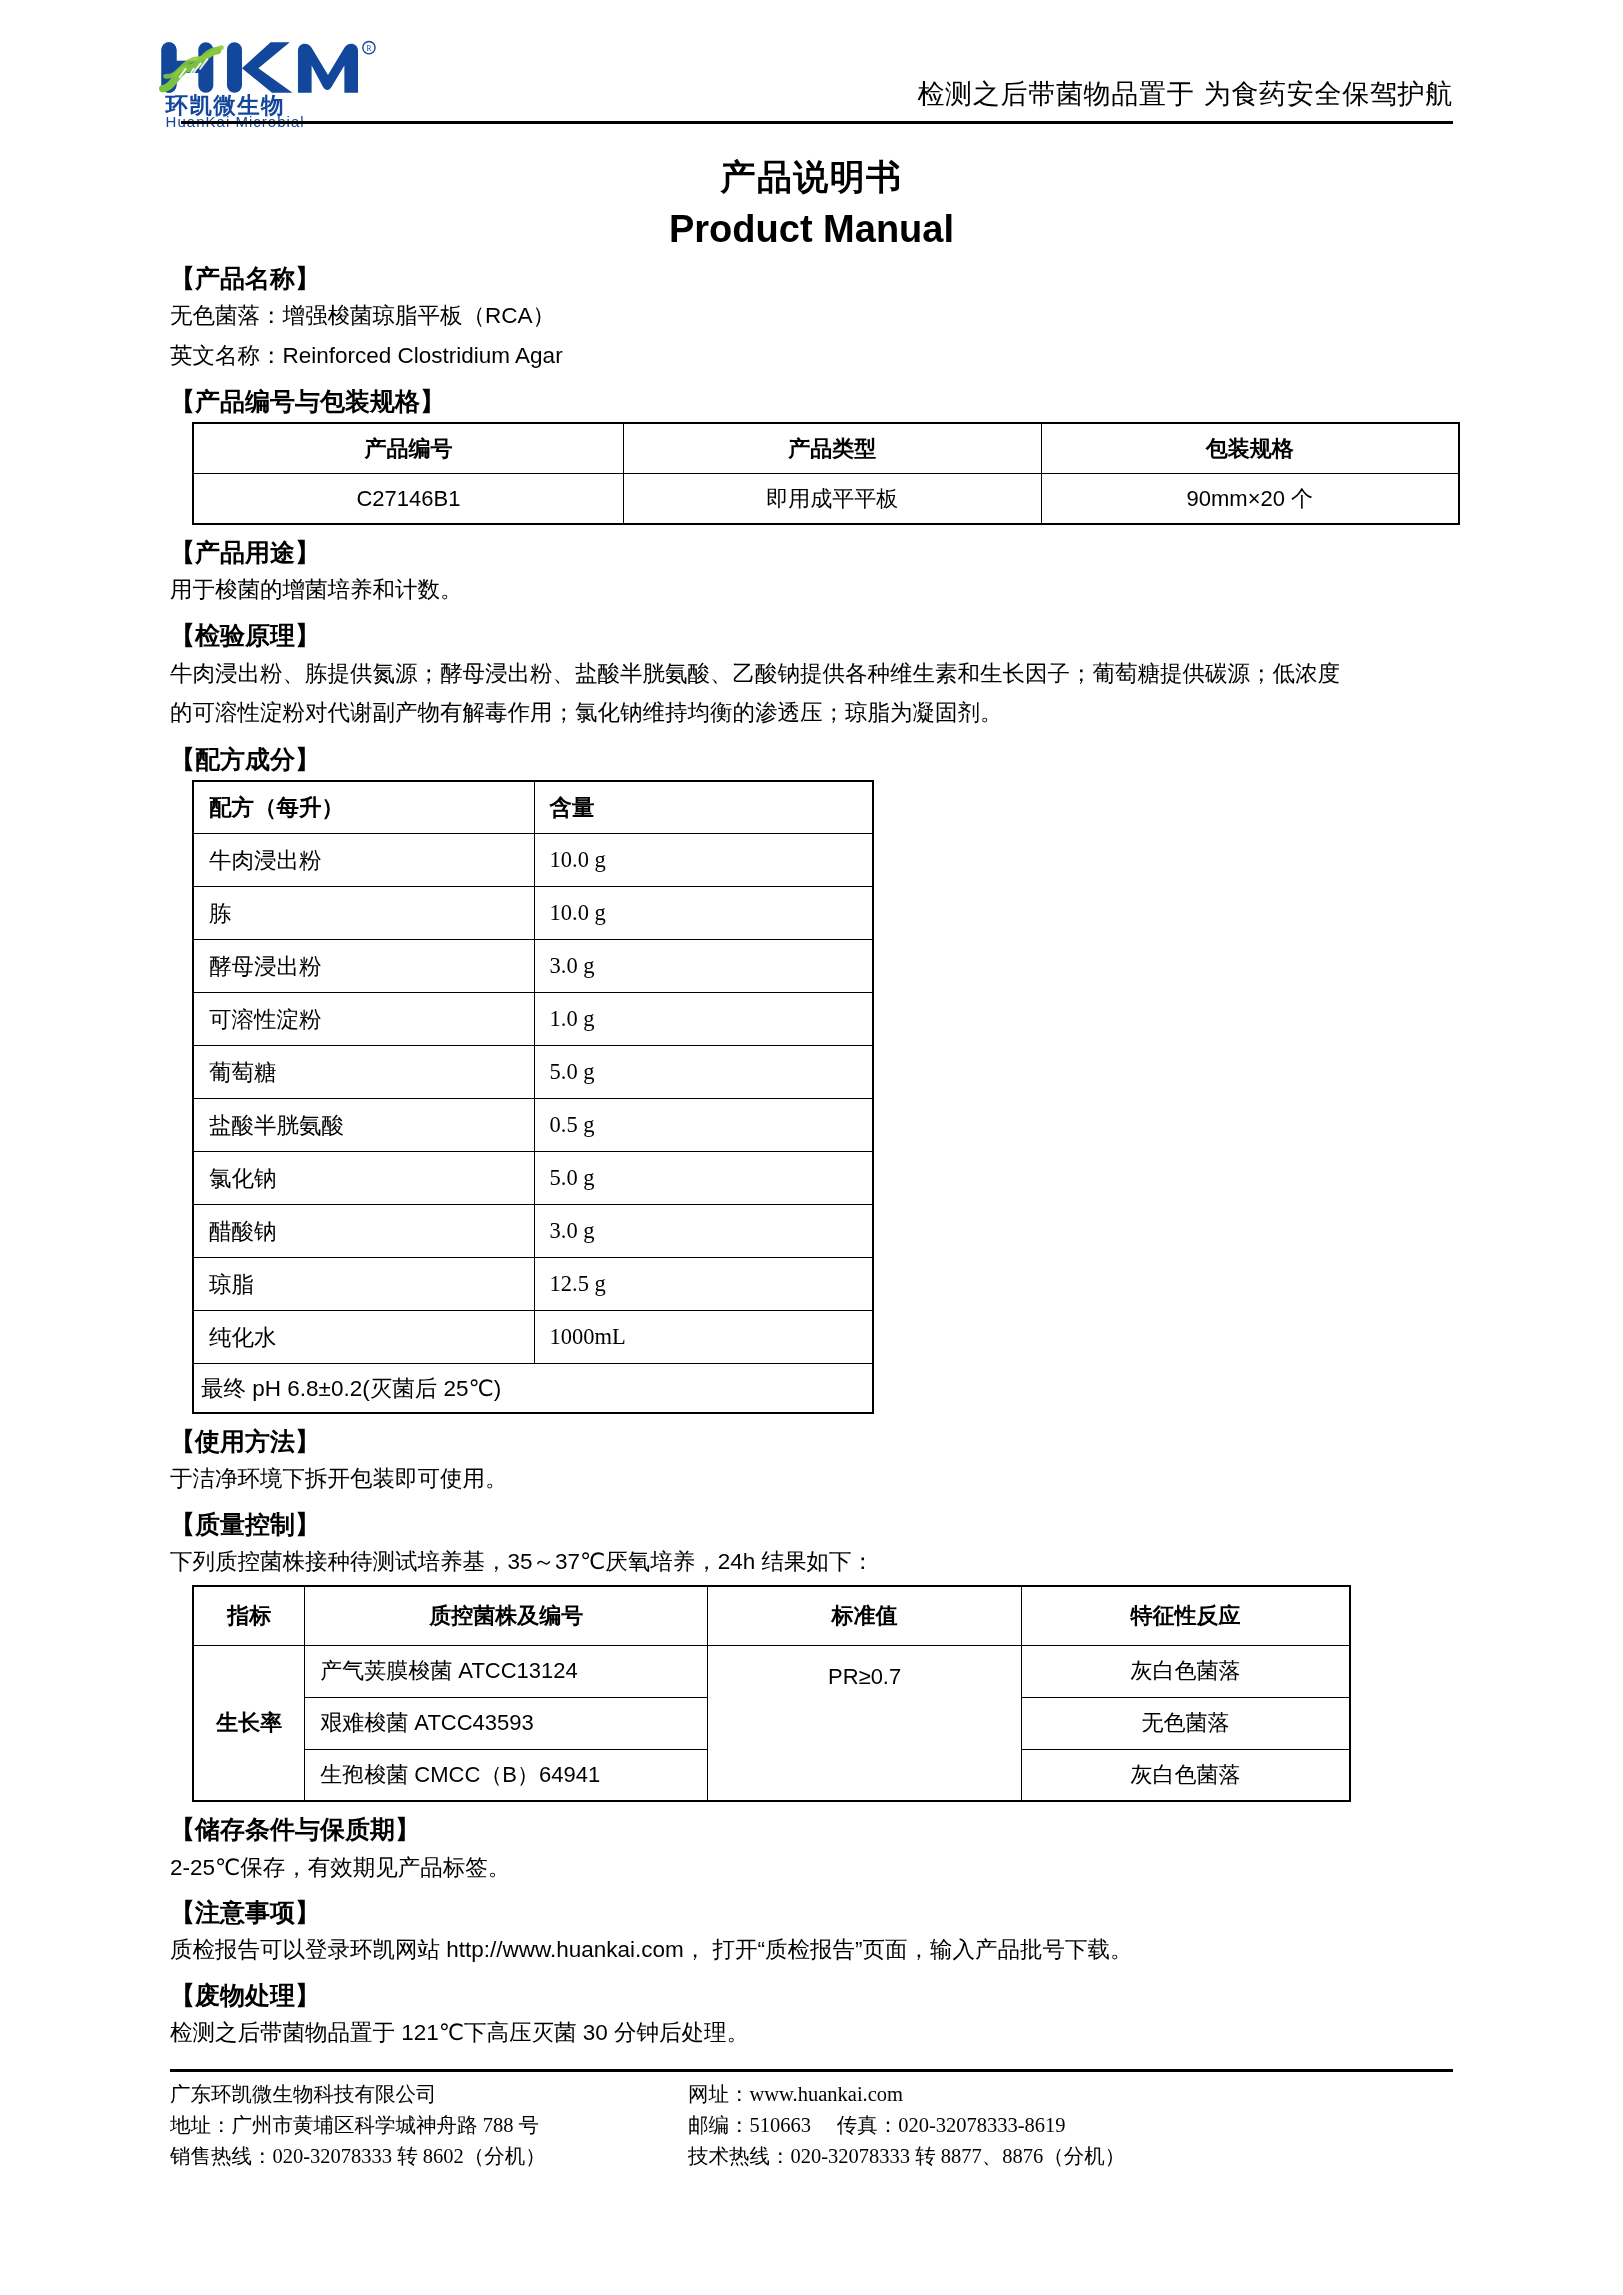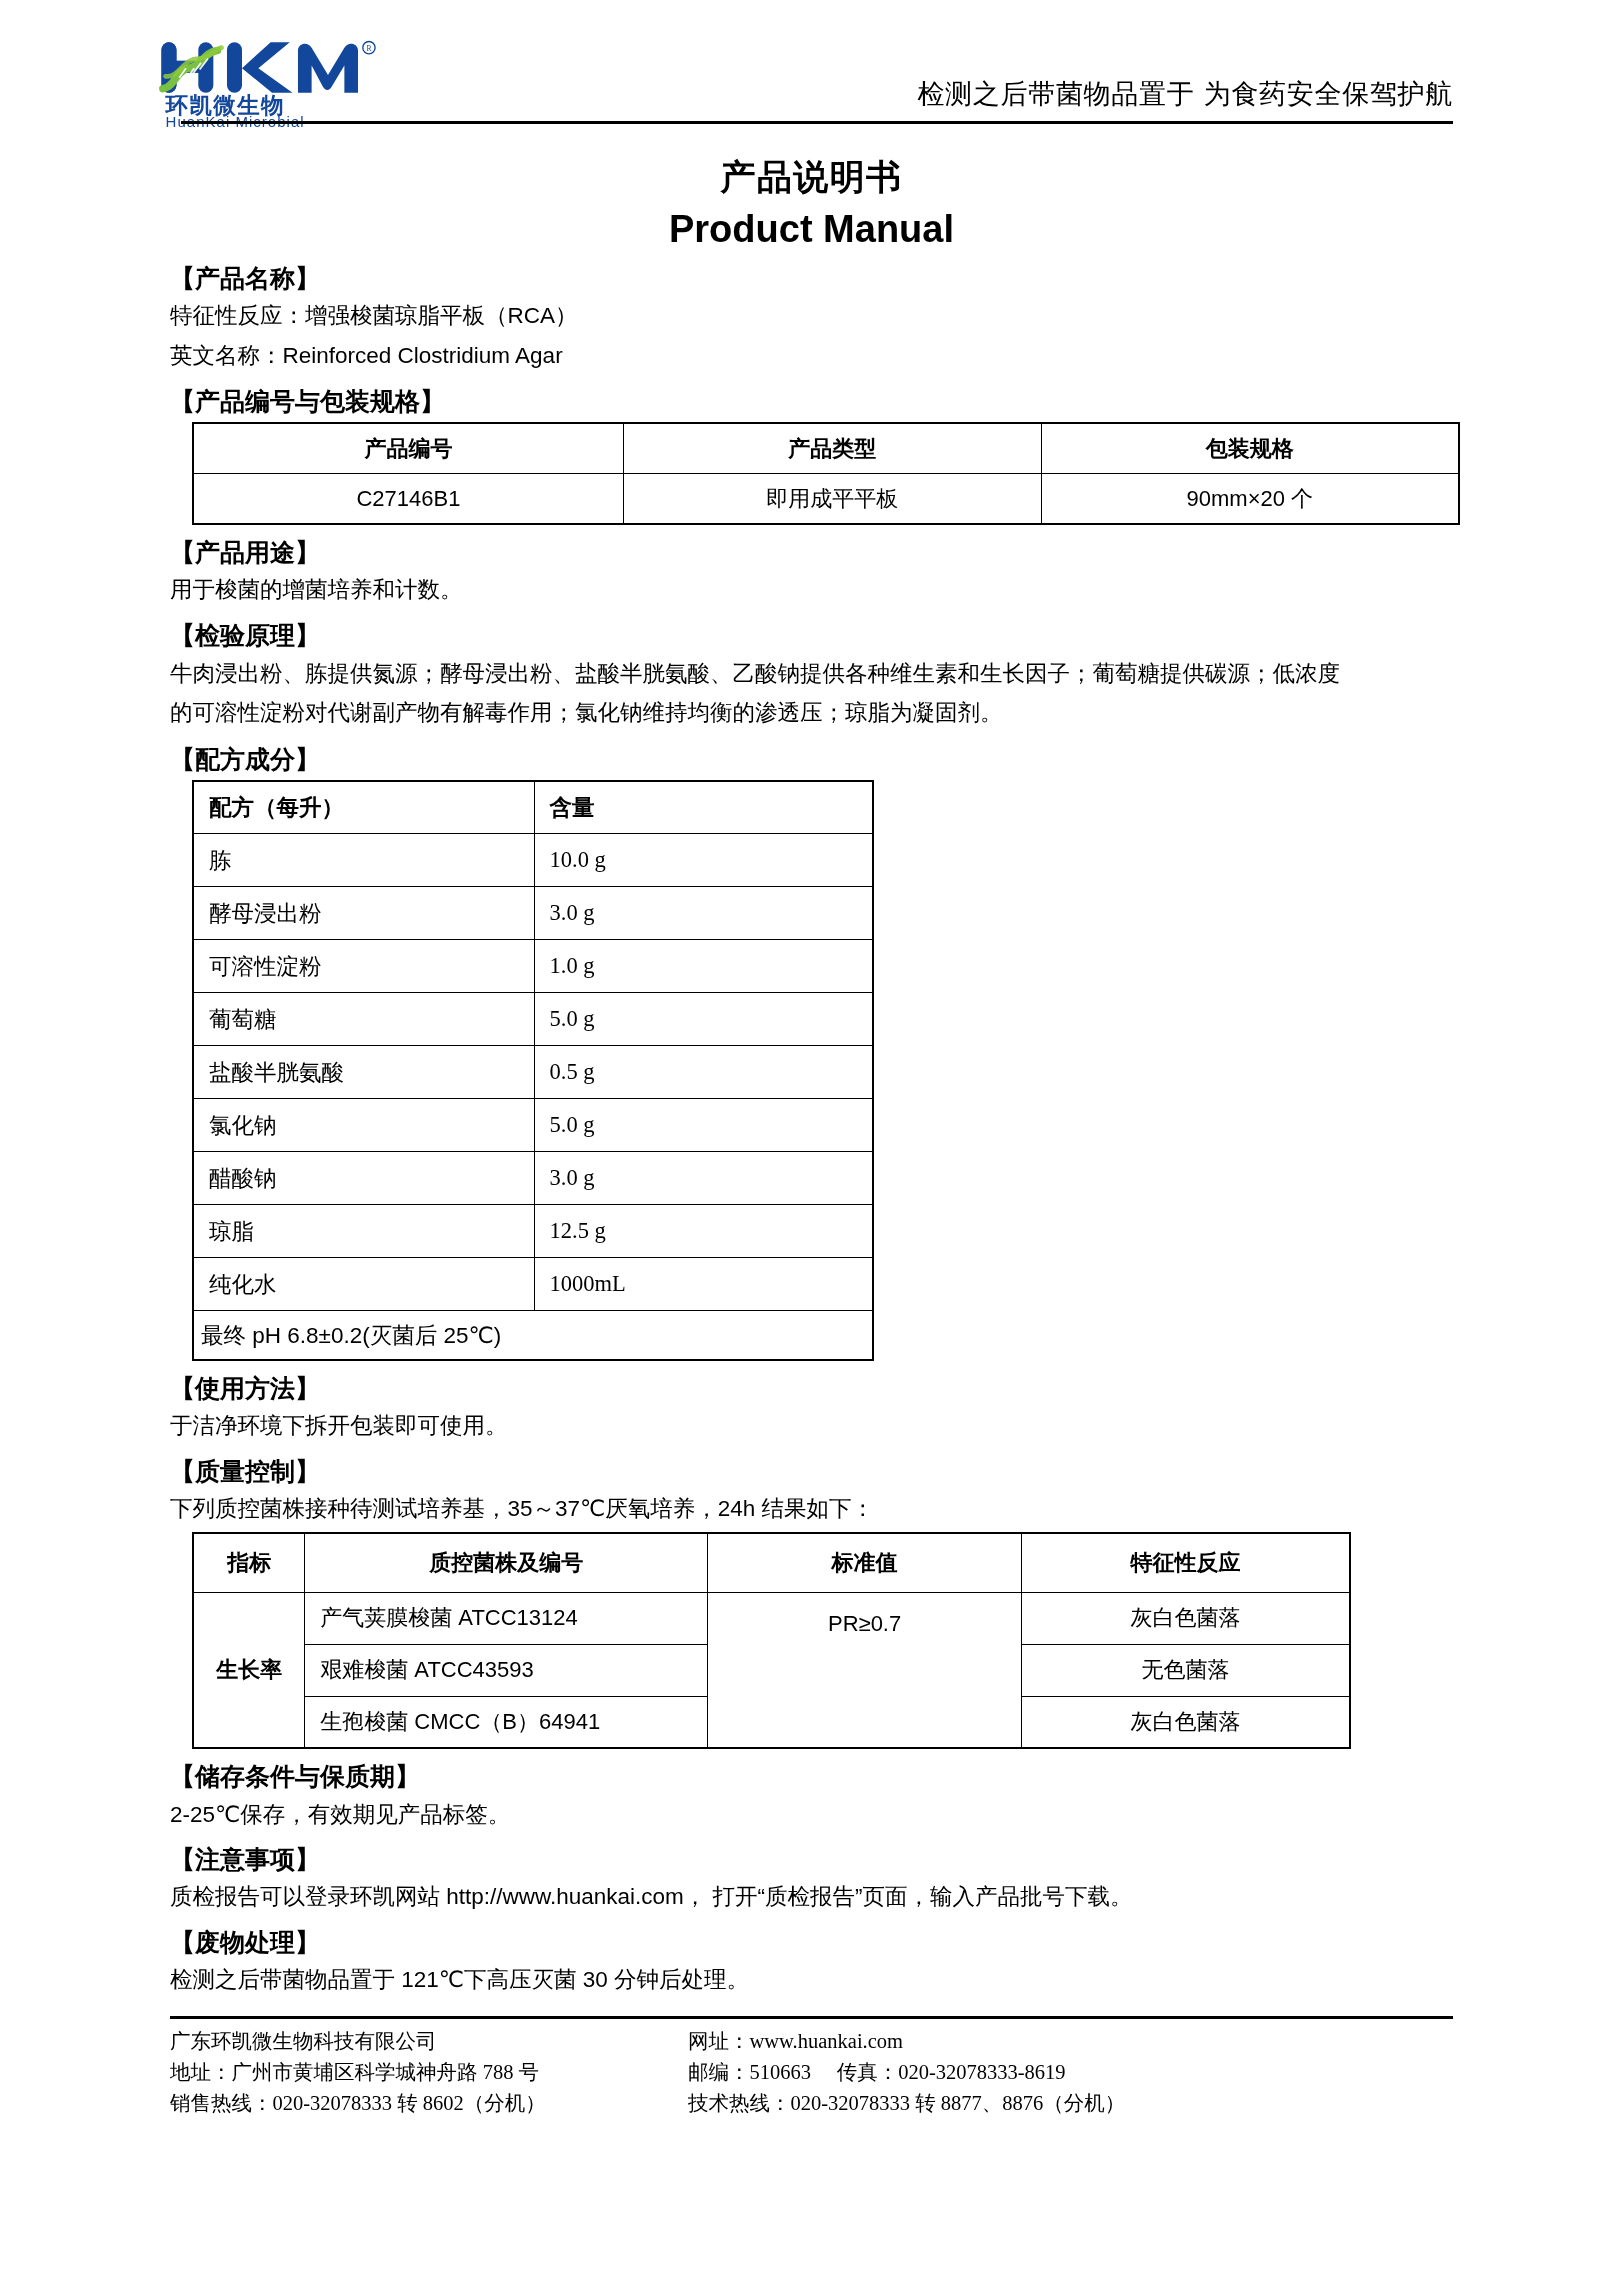--- a/index.html
+++ b/index.html
@@ -231,21 +231,21 @@
       <div class="tagline">检测之后带菌物品置于   为食药安全保驾护航</div>
     </div>
   </div>
   <div class="header-rule"></div>
 
   <div class="doc-title-cn">产品说明书</div>
   <div class="doc-title-en">Product Manual</div>
 
   <div class="sec-head">【产品名称】</div>
   <div class="body-line">
-    <span>特征性反应：</span><span>增强梭菌琼脂平板（RCA）</span>
+    <span>无色菌落：</span><span>增强梭菌琼脂平板（RCA）</span>
   </div>
   <div class="body-line">
     <span>英文名称：</span><span>Reinforced Clostridium Agar</span>
   </div>
 
   <div class="sec-head">【产品编号与包装规格】</div>
   <table class="t-code">
     <thead>
       <tr>
         <th class="c1">产品编号</th>
@@ -271,20 +271,24 @@
 
   <div class="sec-head">【配方成分】</div>
   <table class="t-formula">
     <thead>
       <tr>
         <th class="col-name">配方（每升）</th>
         <th class="col-amt">含量</th>
       </tr>
     </thead>
     <tbody>
+      <tr>
+        <td class="col-name">牛肉浸出粉</td>
+        <td class="col-amt">10.0 g</td>
+      </tr>
       <tr>
         <td class="col-name">胨</td>
         <td class="col-amt">10.0 g</td>
       </tr>
       <tr>
         <td class="col-name">酵母浸出粉</td>
         <td class="col-amt">3.0 g</td>
       </tr>
       <tr>
         <td class="col-name">可溶性淀粉</td>

